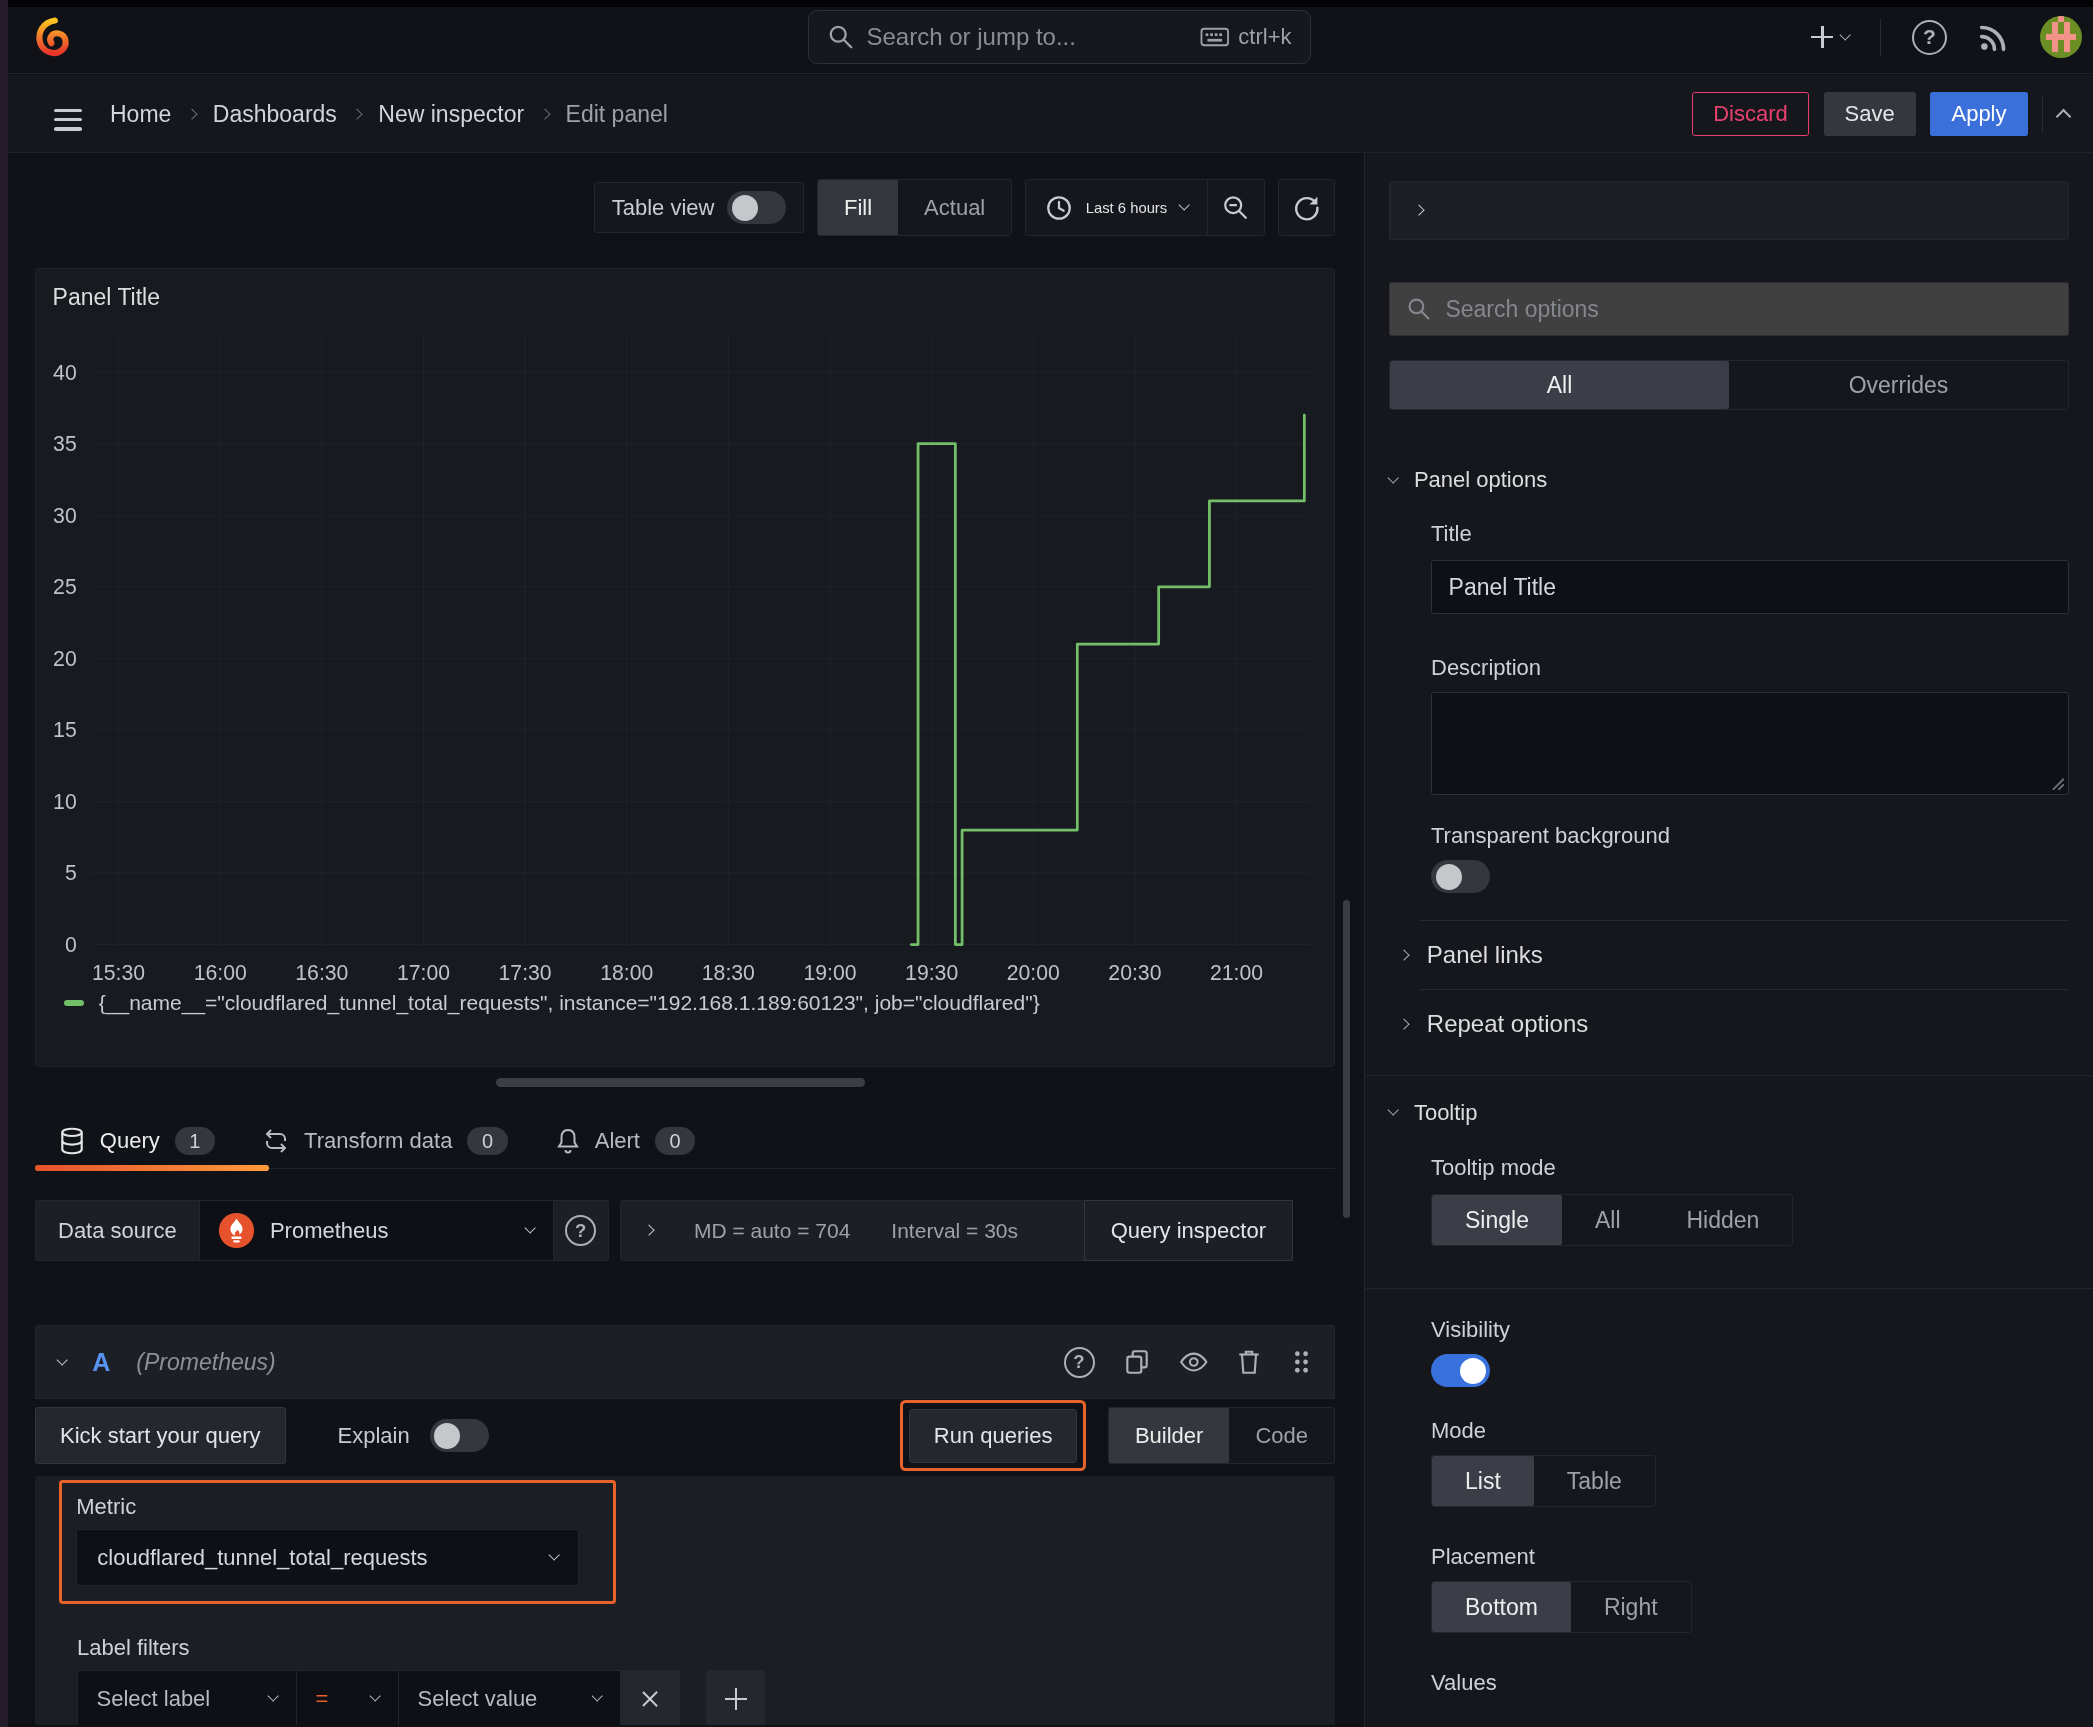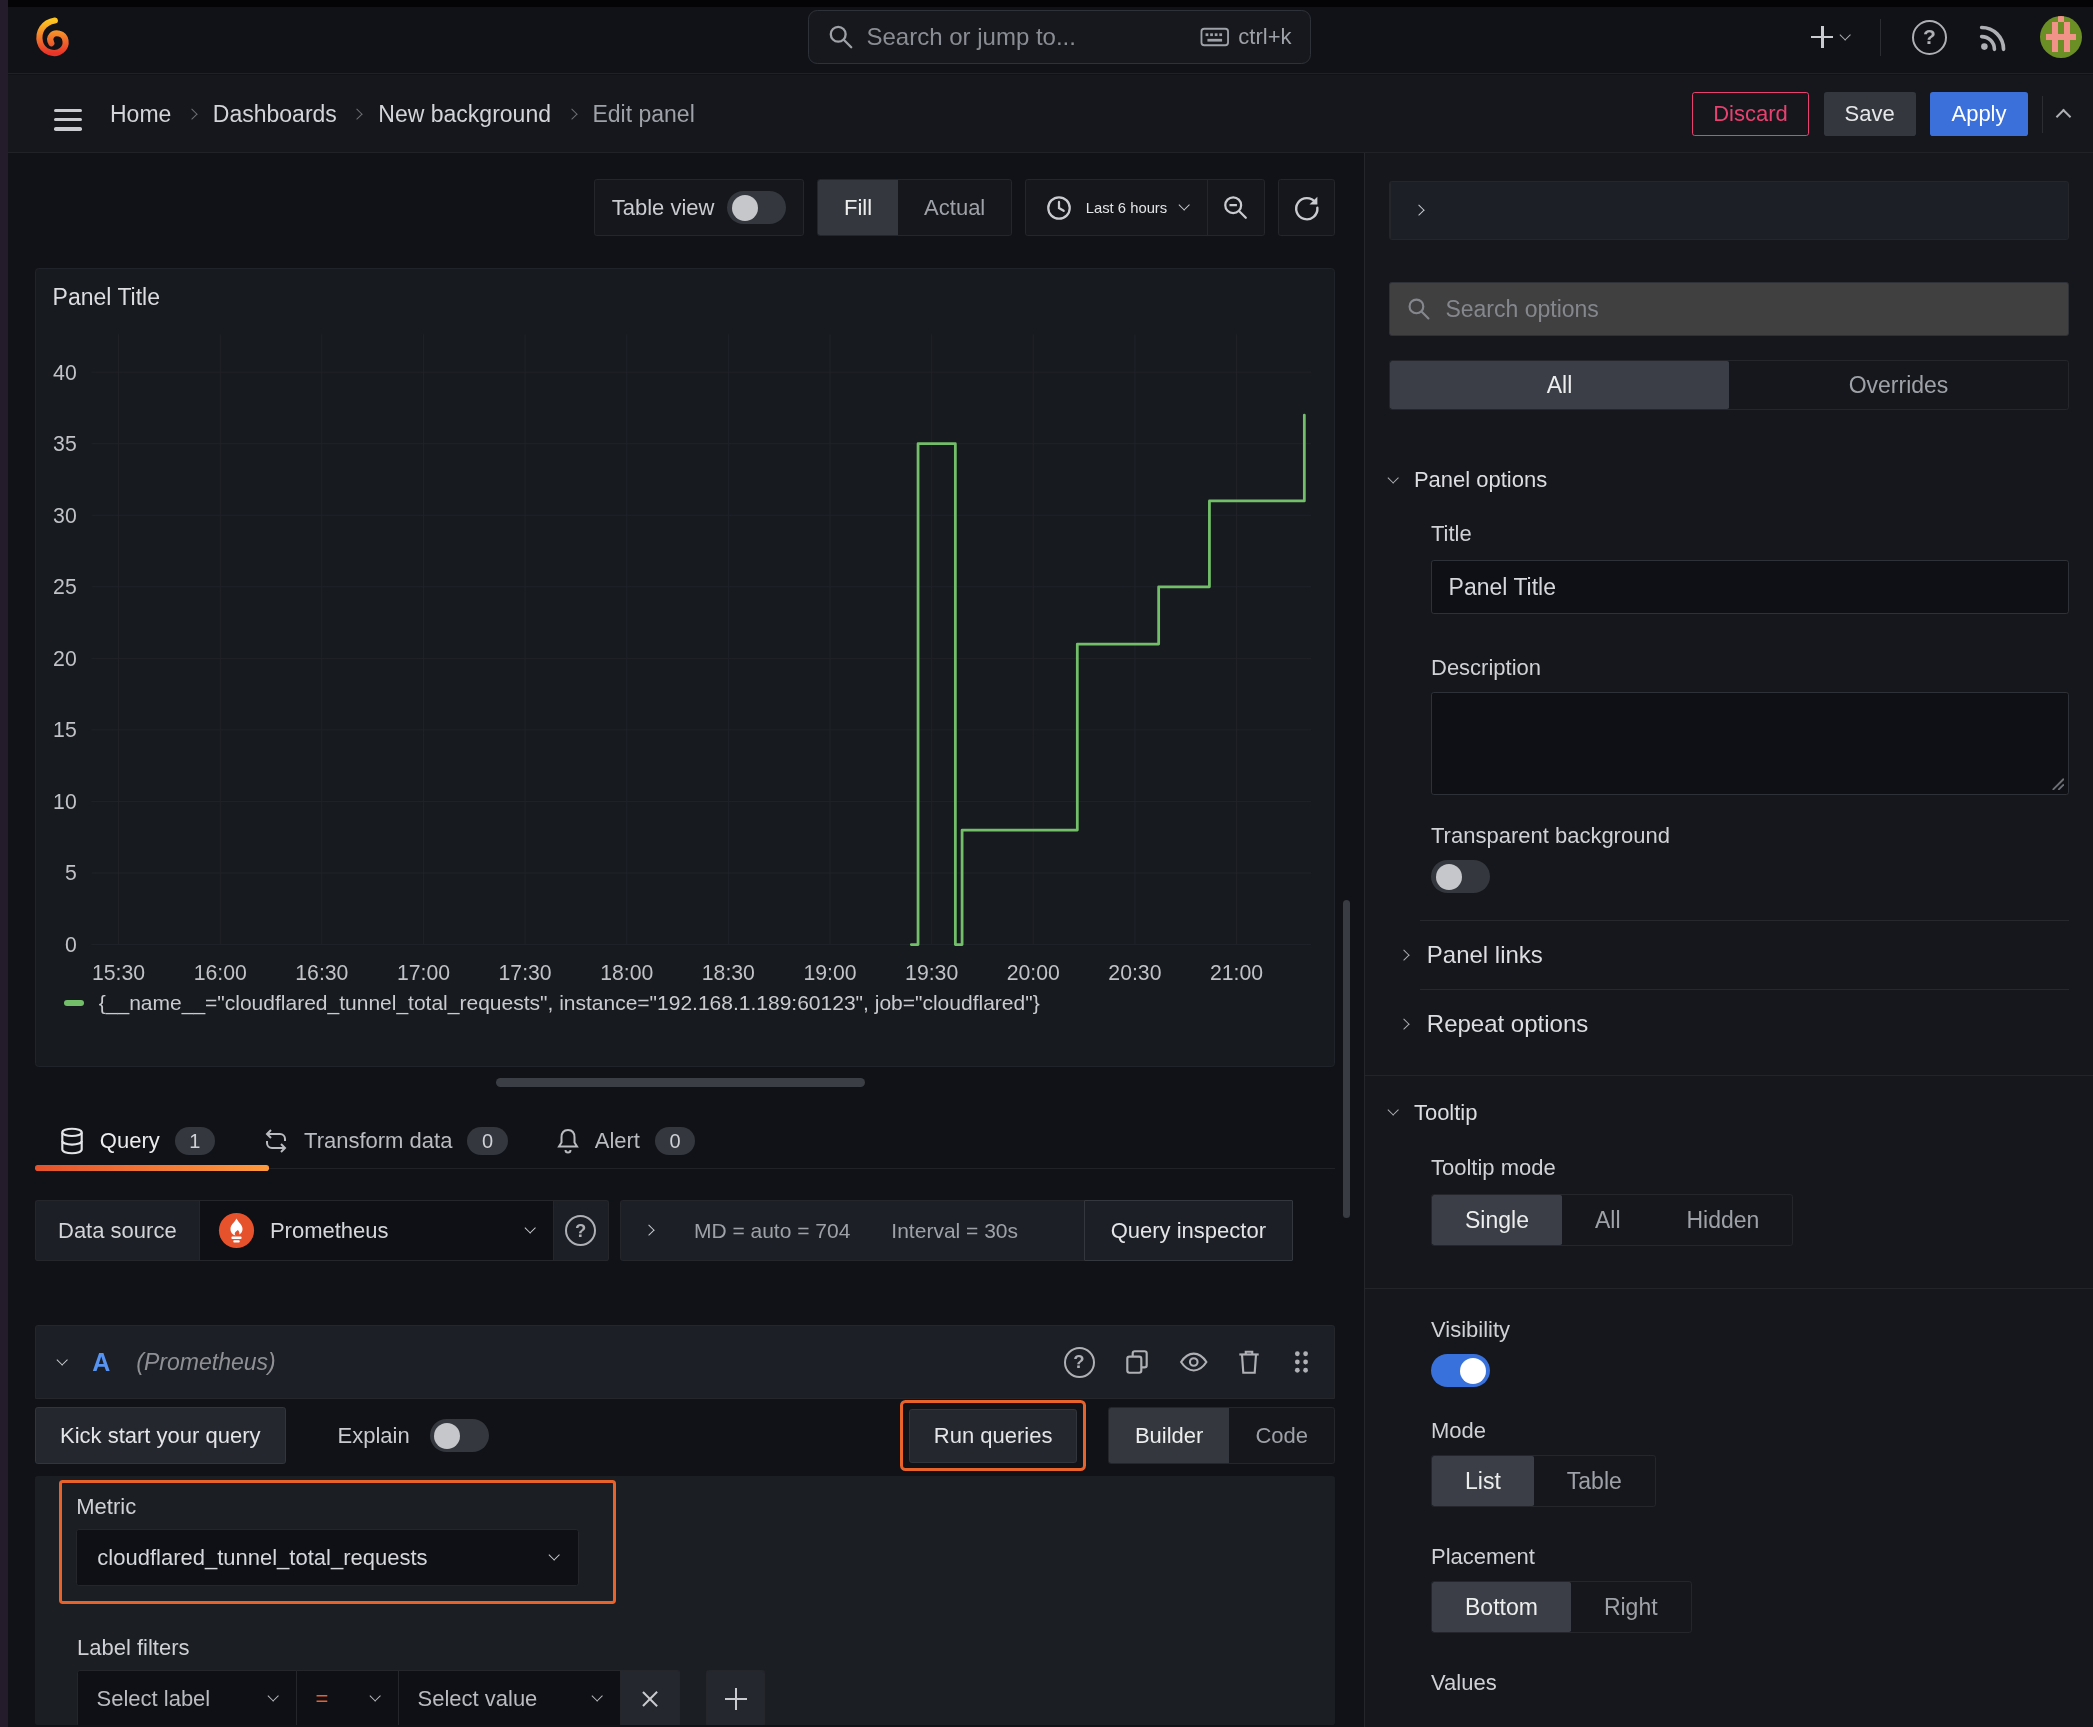--- a/index.html
+++ b/index.html
@@ -46,21 +46,21 @@
   .btn-save{background:#34373e;color:#e6e7e9;}
   .btn-apply{background:var(--blue);color:#ffffff;}
   .chv{display:inline-block;width:11px;height:11px;border-right:2.3px solid currentColor;border-bottom:2.3px solid currentColor;}
   .chv.down{transform:rotate(45deg);margin-top:-4.6px;}
   .chv.right{transform:rotate(-45deg);}
   .chv.up{transform:rotate(-135deg);margin-top:5.5px;}
   .chv.sm{width:8.3px;height:8.3px;border-width:1.8px;}
 
   
   .viewbar{top:179px;right:758px;display:flex;align-items:center;gap:13px;height:57px;}
-  .tool-box{height:57px;border:0.9px solid var(--border2);background:#15171c;border-radius:2.8px;display:flex;align-items:center;padding:0 16.6px;gap:13px;font-size:22px;color:#c9cbd1;}
+  .tool-box{height:51px;border:0.9px solid var(--border2);background:#15171c;border-radius:2.8px;display:flex;align-items:center;padding:0 16.6px;gap:13px;font-size:22px;color:#c9cbd1;}
   .seg{display:inline-flex;height:57px;border:0.9px solid var(--border2);background:#15171c;border-radius:2.8px;overflow:hidden;}
   .seg .opt{display:flex;align-items:center;justify-content:center;padding:0 26px;font-size:22px;color:var(--text2);cursor:pointer;}
   .seg .opt.sel{background:#34373e;color:#eceded;}
   .timebox{padding:0;}
   .timebox .main{display:flex;align-items:center;gap:13px;padding:0 18.5px;height:100%;cursor:pointer;}
   .timebox .zoomout{width:57px;height:100%;border-left:0.9px solid var(--border2);display:flex;align-items:center;justify-content:center;cursor:pointer;}
   .sq-btn{width:57px;height:57px;border:0.9px solid var(--border2);background:#15171c;border-radius:2.8px;display:flex;align-items:center;justify-content:center;color:#c9cbd1;cursor:pointer;}
 
   
   .toggle{width:59px;height:33px;border-radius:16.6px;background:#34373e;position:relative;cursor:pointer;flex:none;}
@@ -226,21 +226,21 @@
   <div class="abs burger">
     <div></div>
       <div></div>
       <div></div>
   </div>
   <div class="abs crumbs">
     <span class="crumb">Home</span>
     <span class="crumb-sep chv sm right"></span>
     <span class="crumb">Dashboards</span>
     <span class="crumb-sep chv sm right"></span>
-    <span class="crumb">New background</span>
+    <span class="crumb">New inspector</span>
     <span class="crumb-sep chv sm right"></span>
     <span class="crumb current">Edit panel</span>
   </div>
   <div class="abs nav-actions">
     <button class="btn btn-discard">Discard</button>
     <button class="btn btn-save">Save</button>
     <button class="btn btn-apply">Apply</button>
     <span class="vdiv"></span>
     <span class="chv up" style="color:#aeb0b6"></span>
   </div>

